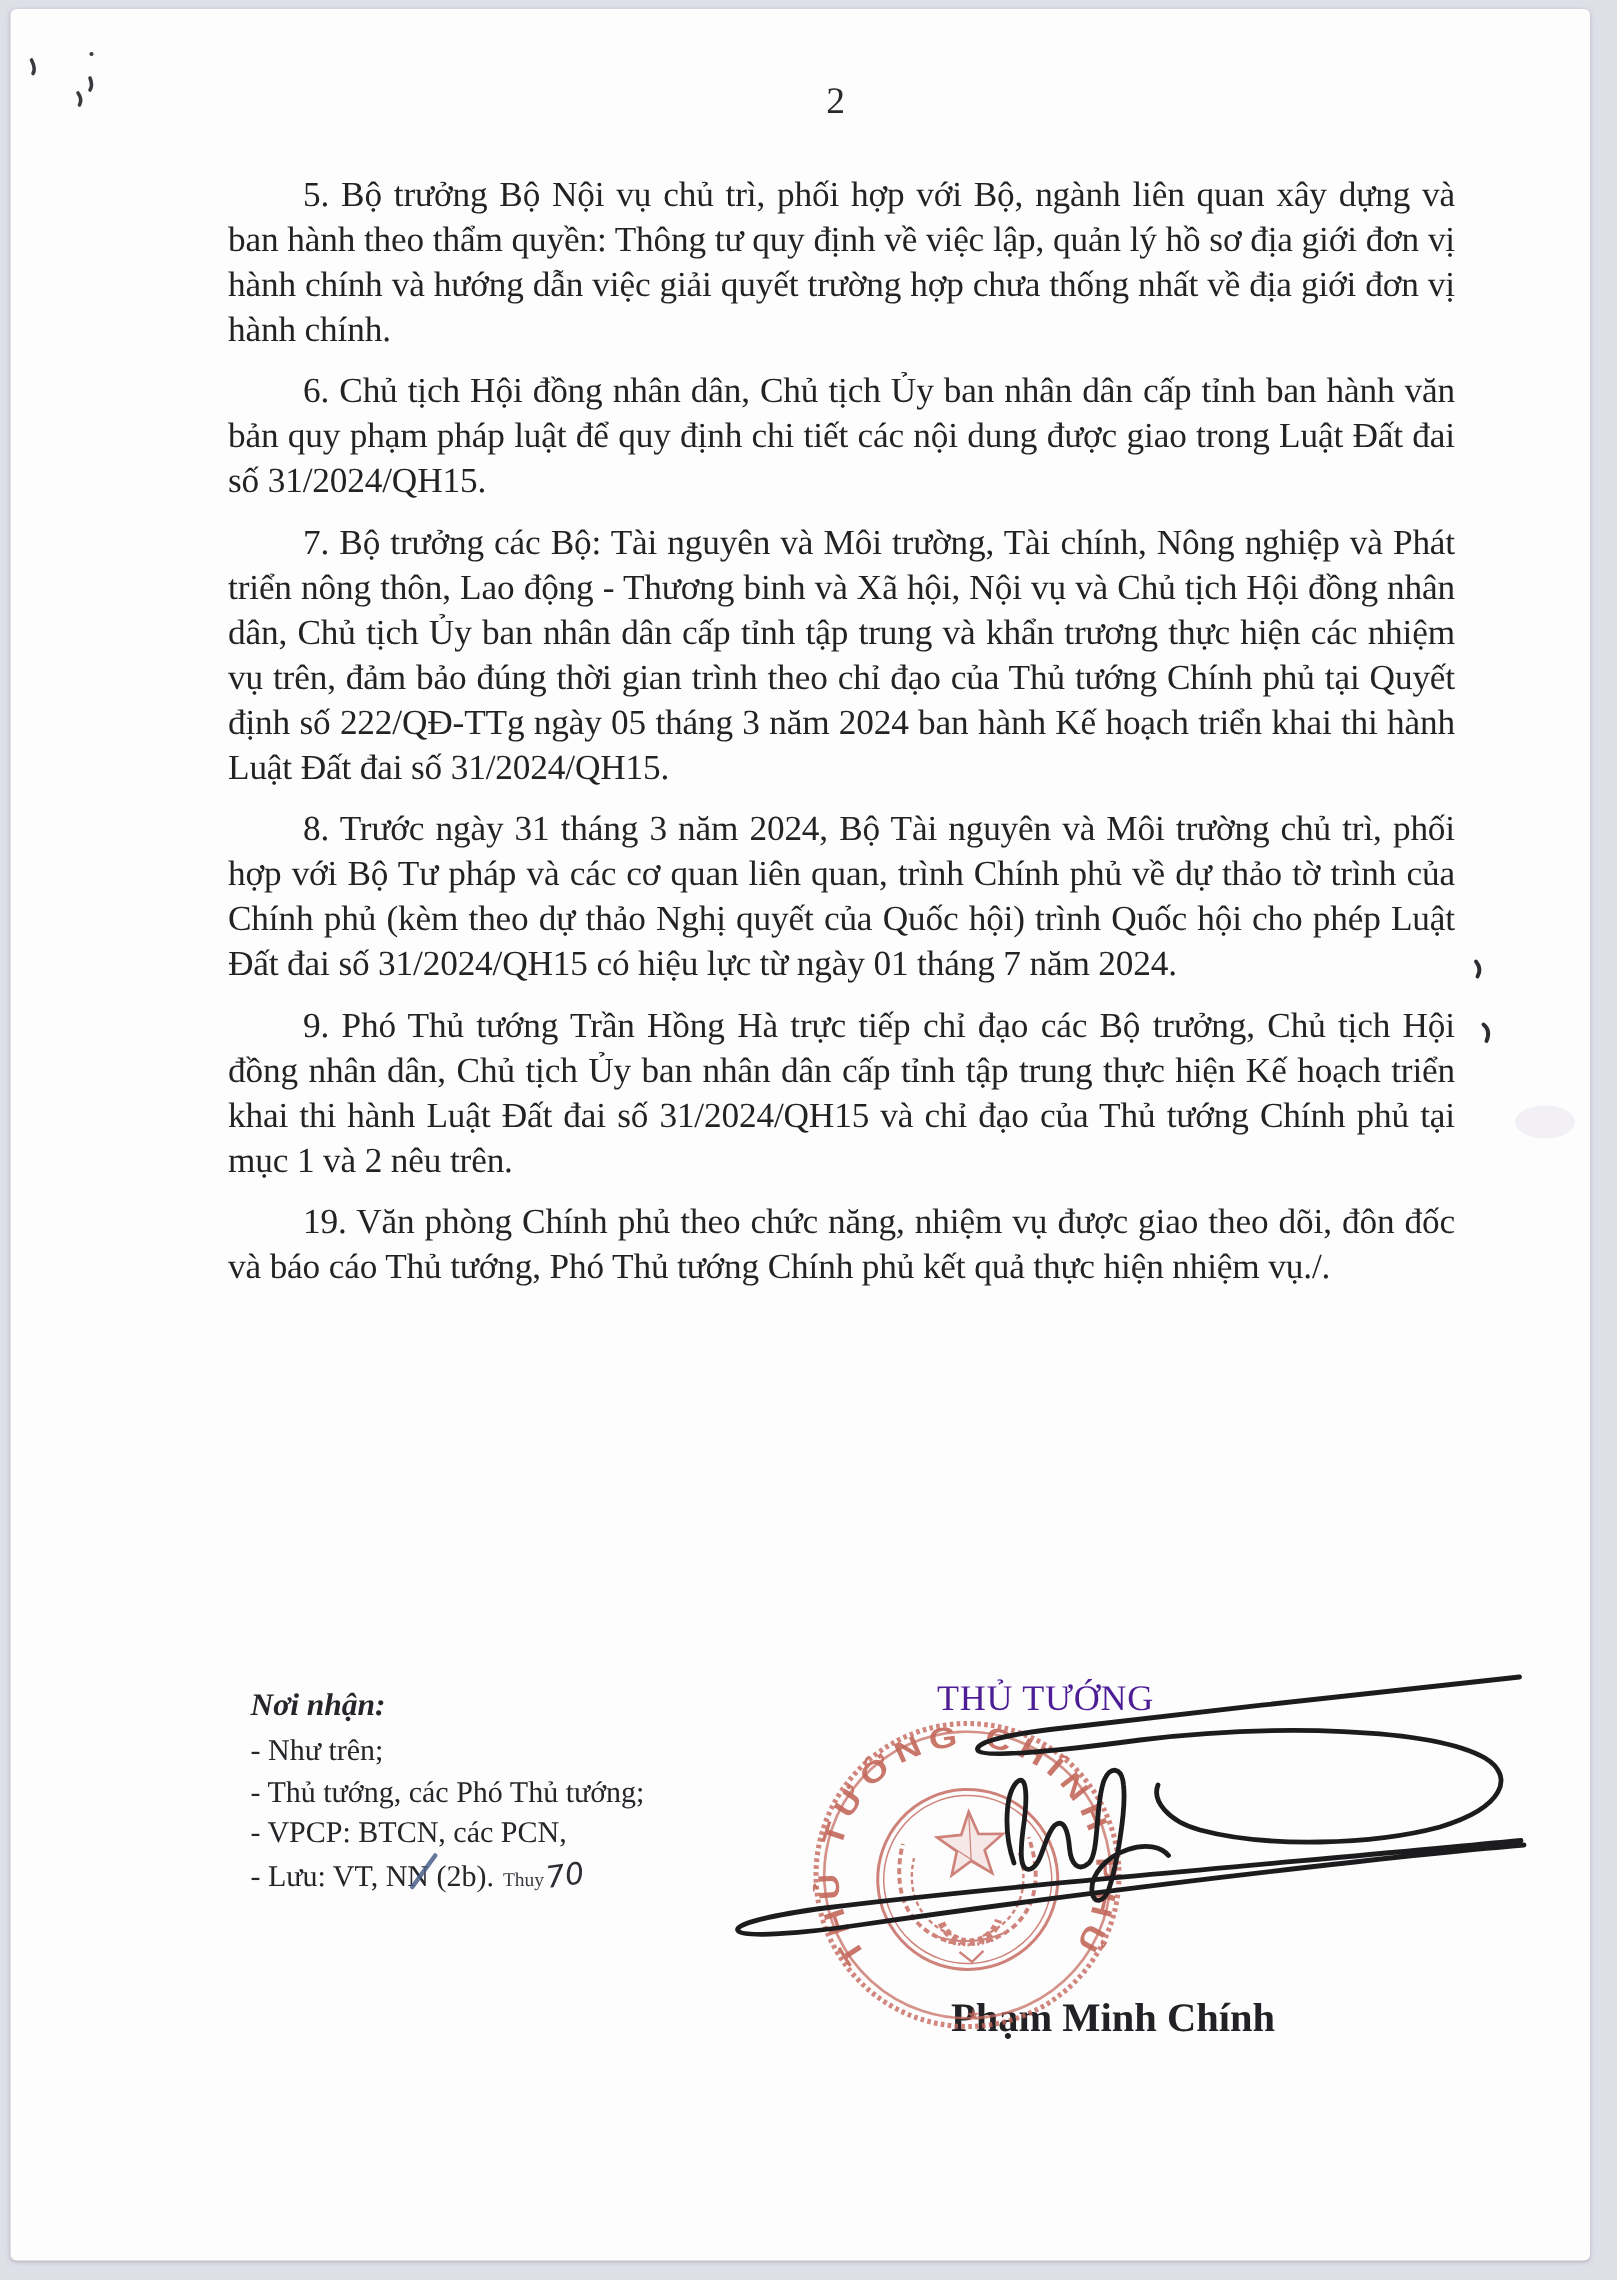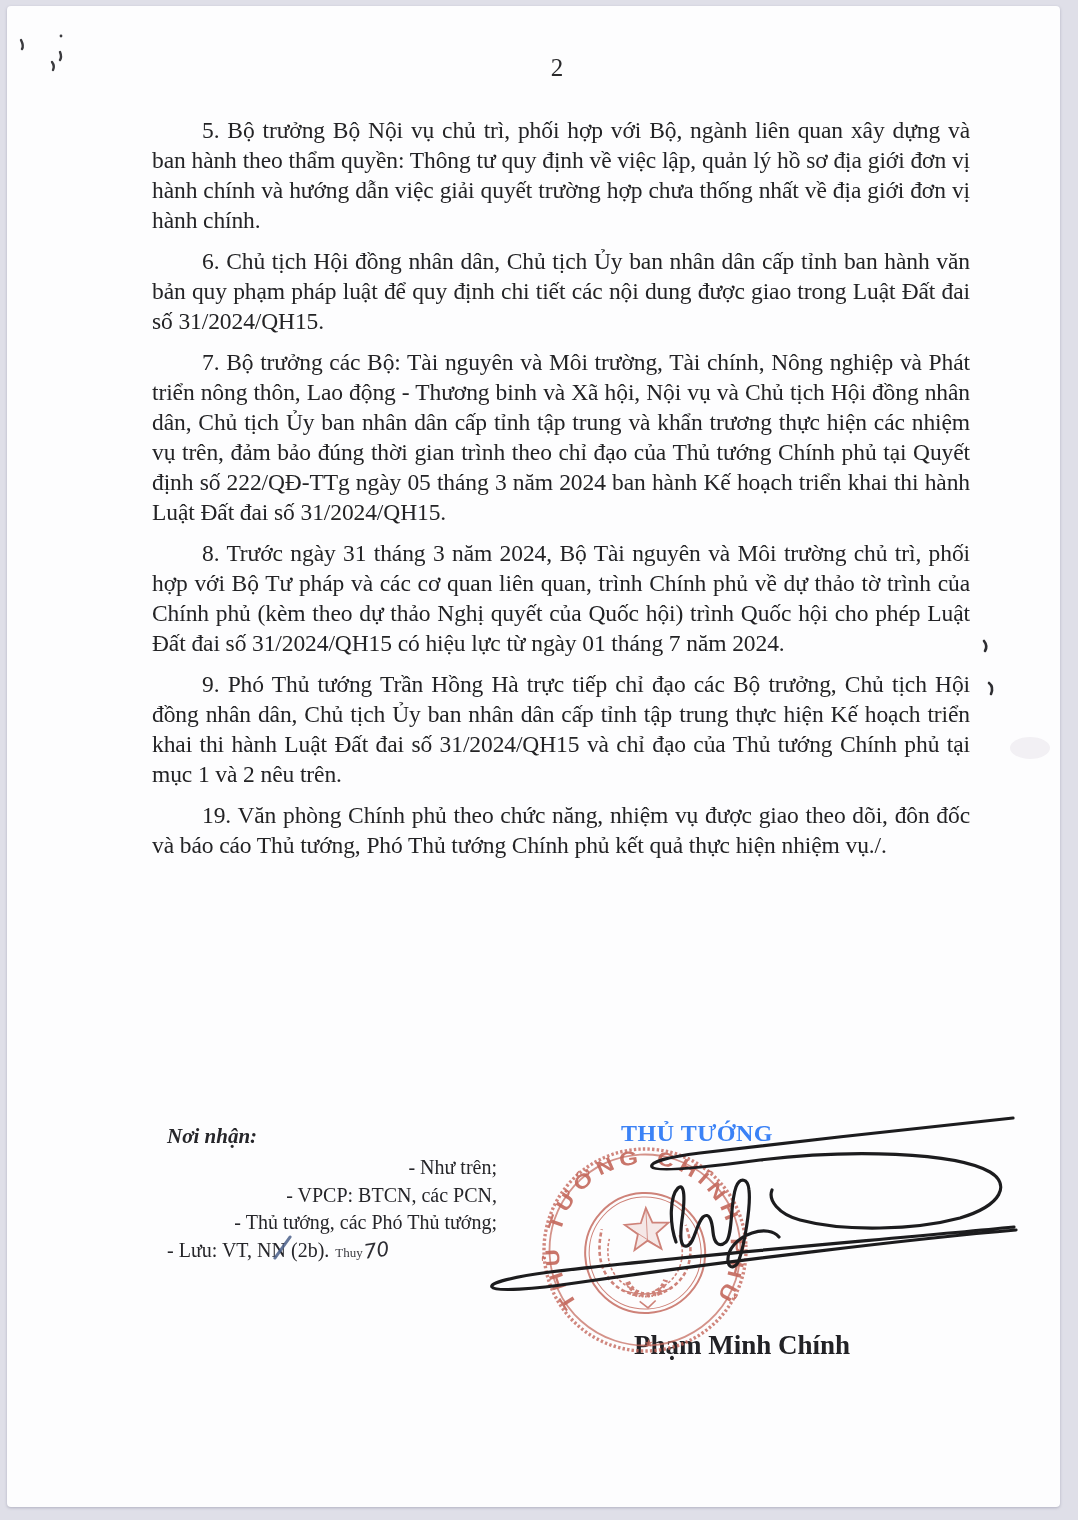--- a/index.html
+++ b/index.html
@@ -7,30 +7,30 @@
          font-family:"Liberation Serif", serif;}
   .paper{position:absolute;left:7px;top:6px;width:1053px;height:1501px;background:#fdfdfe;
          border-radius:4px;box-shadow:0 1px 3px rgba(110,110,135,.4);}
   .page-number{position:absolute;left:500px;top:48px;width:100px;text-align:center;
          font-size:25px;color:#2a2a2c;}
   .body-text{position:absolute;left:145px;top:109px;width:818px;color:#232325;
          font-size:23.5px;line-height:30px;text-align:justify;letter-spacing:-0.1px;}
   .body-text p{margin:0 0 11px 0;text-indent:50px;}
   .recipients{position:absolute;left:160px;top:1118px;width:330px;color:#26262a;}
   .recipients .head{font-size:21px;font-weight:bold;font-style:italic;margin-bottom:5px;}
-  .recipients .line{font-size:20px;line-height:27.5px;white-space:nowrap;text-align:right;}
+  .recipients .line{font-size:20px;line-height:27.5px;white-space:nowrap;}
   .recipients .line.indented{padding-left:10px;}
   .luu-row{position:relative;font-size:20px;line-height:27.5px;white-space:nowrap;}
   .thuy{font-size:13px;color:#3a3a40;margin-left:6px;}
   .hw70{display:inline-block;font-family:"DejaVu Sans",sans-serif;font-style:italic;
         font-size:20px;color:#2e2e34;transform:rotate(-8deg);margin-left:1px;}
   .check-mark{position:absolute;left:114px;top:-4px;width:3px;height:29px;background:#4a5f8a;
         transform:rotate(36deg);border-radius:2px;opacity:.85;}
   .signer-title{position:absolute;left:560px;top:1114px;width:260px;text-align:center;
-        font-size:24px;font-weight:bold;color:#3b82f6;letter-spacing:.5px;}
+        font-size:24px;font-weight:normal;color:#4c1d95;letter-spacing:.5px;}
   .signer-name{position:absolute;left:580px;top:1324px;width:310px;text-align:center;
         font-size:27px;font-weight:bold;color:#222226;}
   .overlay{position:absolute;left:0;top:0;width:1078px;height:1520px;pointer-events:none;}
 </style>
 </head>
 <body>
 
 <div class="stage">
   <div class="paper">
 
@@ -41,22 +41,22 @@
       <p>6. Chủ tịch Hội đồng nhân dân, Chủ tịch Ủy ban nhân dân cấp tỉnh ban hành văn bản quy phạm pháp luật để quy định chi tiết các nội dung được giao trong Luật Đất đai số 31/2024/QH15.</p>
       <p>7. Bộ trưởng các Bộ: Tài nguyên và Môi trường, Tài chính, Nông nghiệp và Phát triển nông thôn, Lao động - Thương binh và Xã hội, Nội vụ và Chủ tịch Hội đồng nhân dân, Chủ tịch Ủy ban nhân dân cấp tỉnh tập trung và khẩn trương thực hiện các nhiệm vụ trên, đảm bảo đúng thời gian trình theo chỉ đạo của Thủ tướng Chính phủ tại Quyết định số 222/QĐ-TTg ngày 05 tháng 3 năm 2024 ban hành Kế hoạch triển khai thi hành Luật Đất đai số 31/2024/QH15.</p>
       <p>8. Trước ngày 31 tháng 3 năm 2024, Bộ Tài nguyên và Môi trường chủ trì, phối hợp với Bộ Tư pháp và các cơ quan liên quan, trình Chính phủ về dự thảo tờ trình của Chính phủ (kèm theo dự thảo Nghị quyết của Quốc hội) trình Quốc hội cho phép Luật Đất đai số 31/2024/QH15 có hiệu lực từ ngày 01 tháng 7 năm 2024.</p>
       <p>9. Phó Thủ tướng Trần Hồng Hà trực tiếp chỉ đạo các Bộ trưởng, Chủ tịch Hội đồng nhân dân, Chủ tịch Ủy ban nhân dân cấp tỉnh tập trung thực hiện Kế hoạch triển khai thi hành Luật Đất đai số 31/2024/QH15 và chỉ đạo của Thủ tướng Chính phủ tại mục 1 và 2 nêu trên.</p>
       <p>19. Văn phòng Chính phủ theo chức năng, nhiệm vụ được giao theo dõi, đôn đốc và báo cáo Thủ tướng, Phó Thủ tướng Chính phủ kết quả thực hiện nhiệm vụ./.</p>
     </div>
 
     <div class="recipients">
       <div class="head">Nơi nhận:</div>
       <div class="line">- Như trên;</div>
+      <div class="line">- Thủ tướng, các Phó Thủ tướng;</div>
       <div class="line">- VPCP: BTCN, các PCN,</div>
-      <div class="line">- Thủ tướng, các Phó Thủ tướng;</div>
       <div class="luu-row">
         <span>- Lưu: VT, NN (2b).</span><span class="thuy">Thuy</span><span class="hw70">70</span>
         <span class="check-mark"></span>
       </div>
     </div>
 
     <div class="signer-title">THỦ TƯỚNG</div>
     <div class="signer-name">Phạm Minh Chính</div>
   </div>
 

